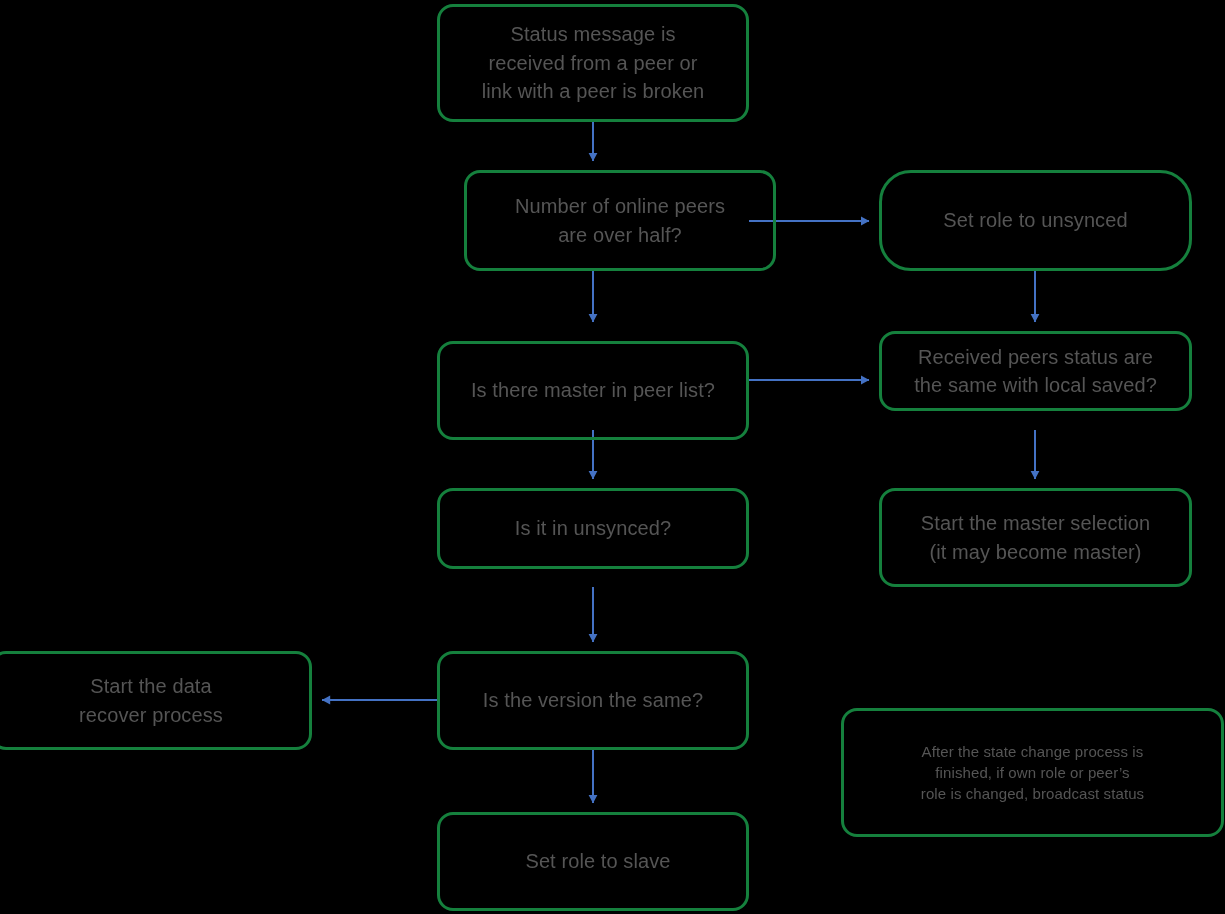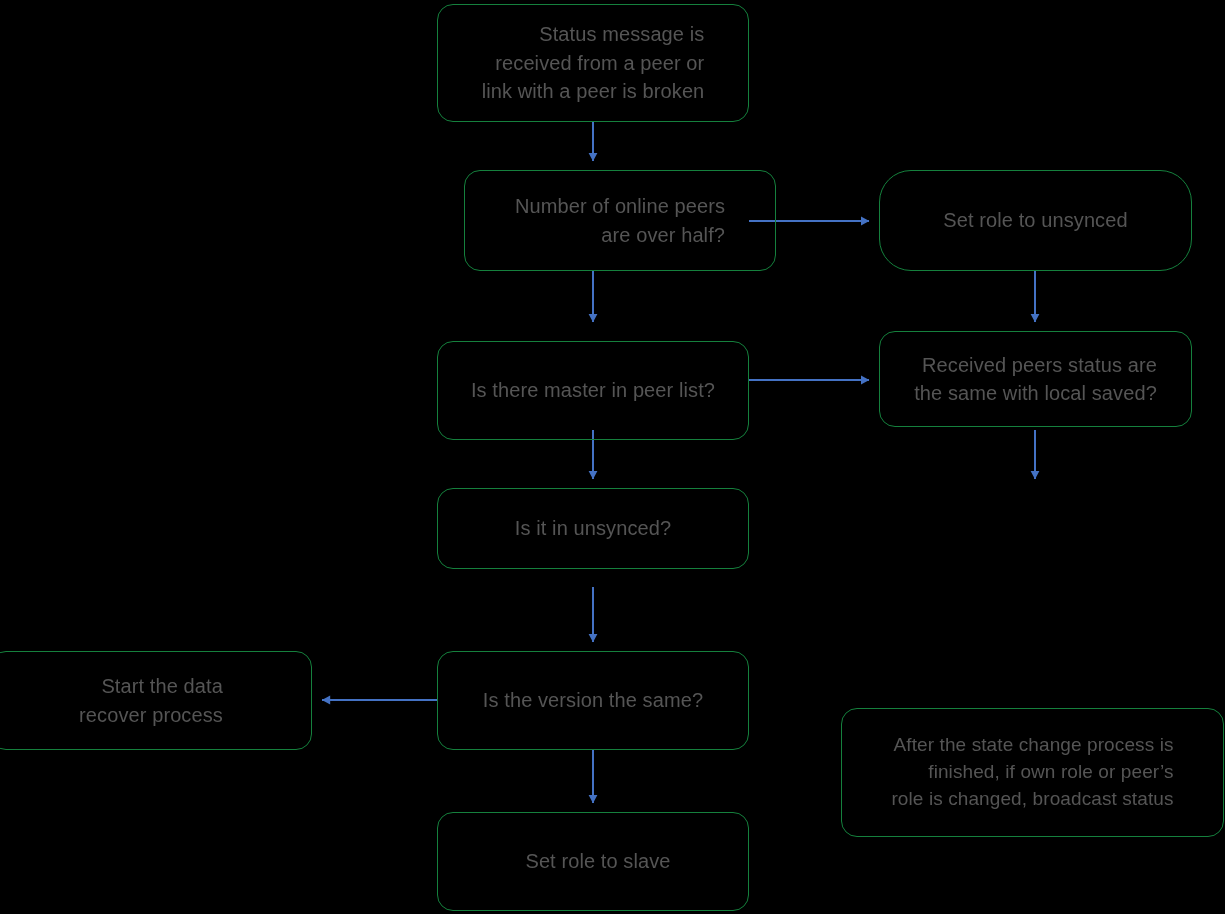--- a/index.html
+++ b/index.html
@@ -11,37 +11,37 @@
     position: relative;
     width: 1225px;
     height: 914px;
     background: #000000;
     overflow: hidden;
     font-family: "Liberation Sans", sans-serif;
   }
   .node {
     position: absolute;
     box-sizing: border-box;
-    border: 1px solid #15803d;
+    border: 3px solid #15803d;
     border-radius: 16px;
     background: transparent;
     display: flex;
     align-items: center;
     justify-content: center;
-    text-align: right;
+    text-align: center;
     color: #555555;
     font-size: 20px;
     line-height: 1.42;
     letter-spacing: 0.1px;
     padding: 4px 14px;
     white-space: pre-line;
     z-index: 2;
   }
   .note {
-    font-size: 19px;
+    font-size: 15px;
   }
   svg#edges {
     position: absolute;
     left: 0;
     top: 0;
     width: 1225px;
     height: 914px;
     z-index: 1;
     pointer-events: none;
   }
@@ -88,23 +88,25 @@
     </g>
   </svg>
 
   <div class="node" style="left: 437px; top: 4px; width: 312px; height: 118px;">Status message is
 received from a peer or
 link with a peer is broken</div>
   <div class="node" style="left: 437px; top: 170px; width: 312px; height: 101px; margin-left: 27px;">Number of online peers
 are over half?</div>
   <div class="node" style="left: 879px; top: 170px; width: 313px; height: 101px; border-radius: 32px;">Set role to unsynced</div>
   <div class="node" style="left: 437px; top: 341px; width: 312px; height: 99px;">Is there master in peer list?</div>
-  <div class="node" style="left: 879px; top: 331px; width: 313px; height: 96px;">Received peers status are
+  <div class="node" style="left: 879px; top: 331px; width: 313px; height: 80px;">Received peers status are
 the same with local saved?</div>
   <div class="node" style="left: 437px; top: 488px; width: 312px; height: 81px;">Is it in unsynced?</div>
+  <div class="node" style="left: 879px; top: 488px; width: 313px; height: 99px;">Start the master selection
+(it may become master)</div>
   <div class="node" style="left: -10px; top: 651px; width: 322px; height: 99px;">Start the data
 recover process</div>
   <div class="node" style="left: 437px; top: 651px; width: 312px; height: 99px;">Is the version the same?</div>
   <div class="node" style="left: 437px; top: 812px; width: 312px; height: 99px; padding-left: 24px;">Set role to slave</div>
   <div class="node note" style="left: 841px; top: 708px; width: 383px; height: 129px;">After the state change process is
 finished, if own role or peer’s
 role is changed, broadcast status</div>
 
 </div>
 

